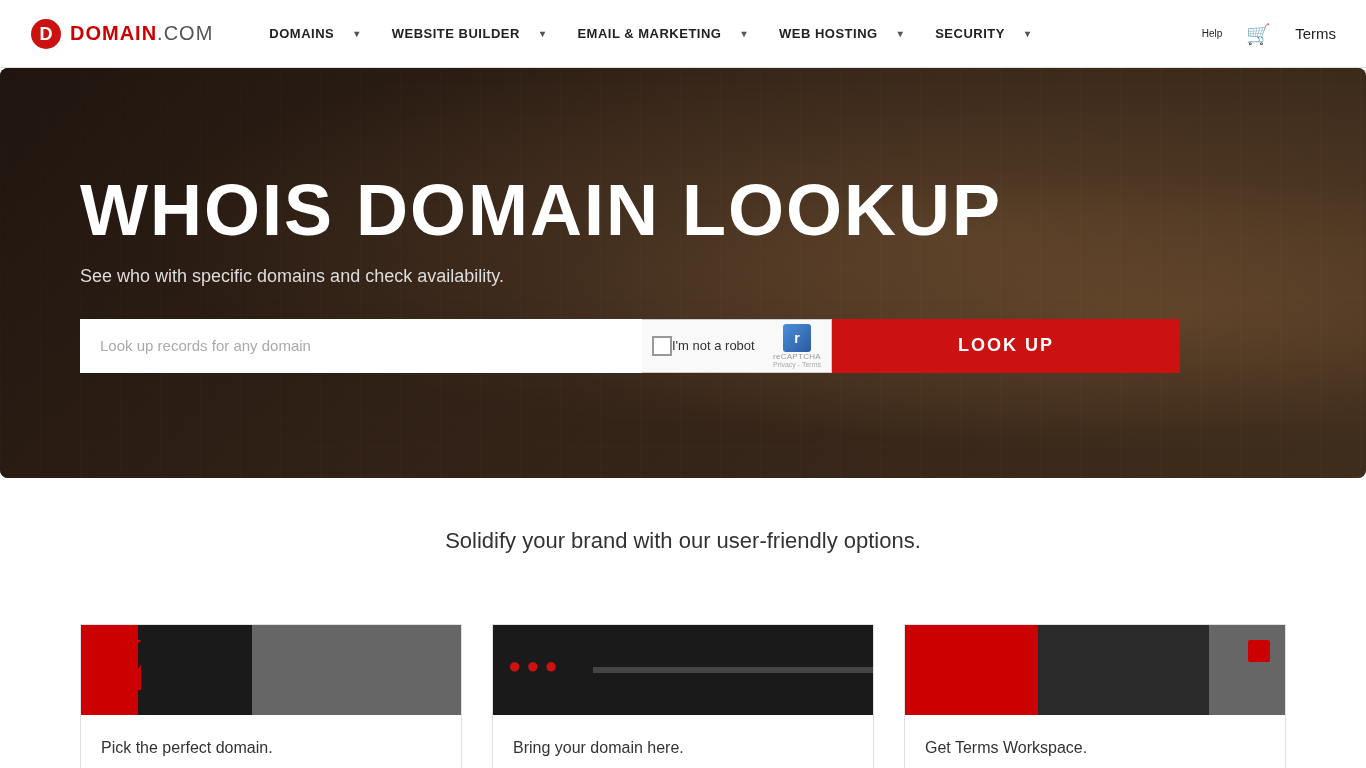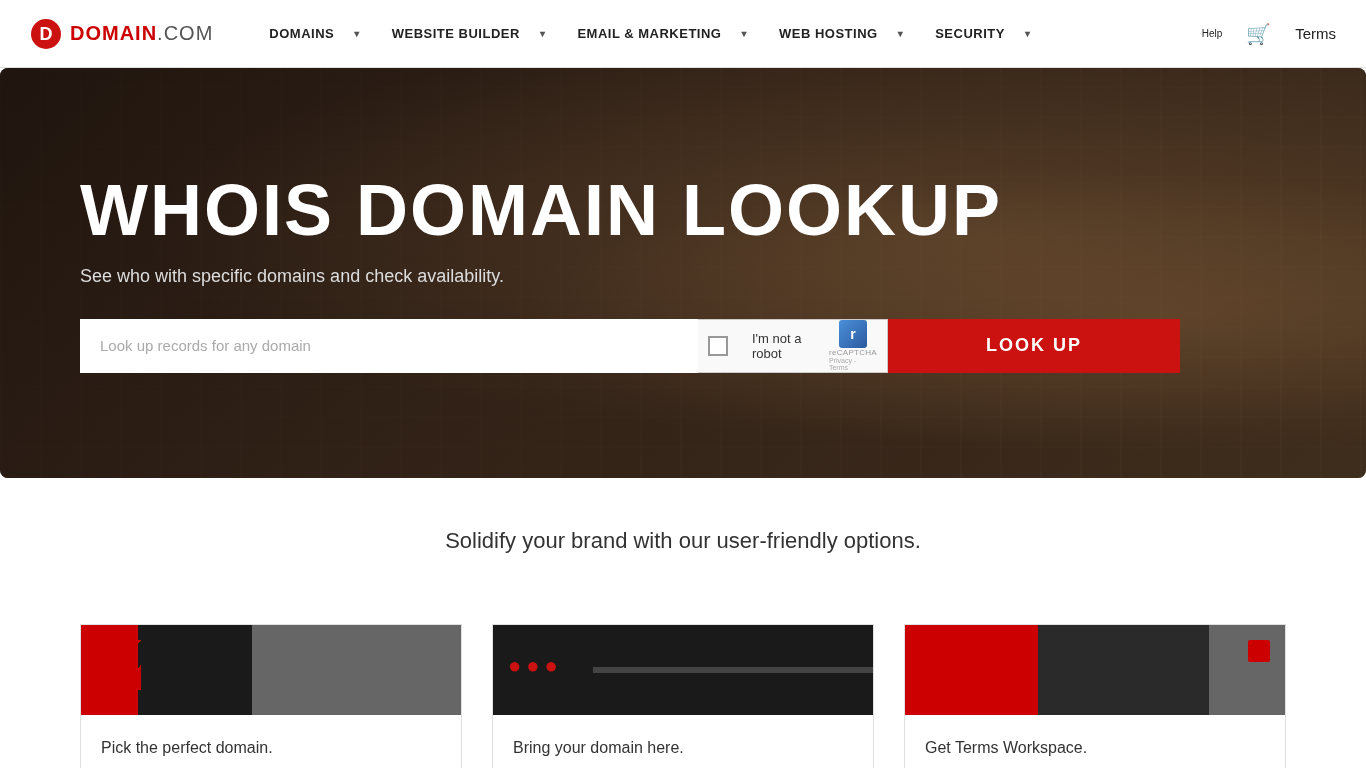--- a/index.html
+++ b/index.html
@@ -160,21 +160,21 @@
     .search-input::placeholder { color: #aaa; }
     .captcha-box {
       width: 190px;
       height: 54px;
       background: #f9f9f9;
       border: 1px solid #ccc;
       border-left: none;
       display: flex;
       align-items: center;
       justify-content: center;
-      gap: 24px;
+      gap: 0;
       padding: 0 10px;
     }
     .captcha-checkbox {
       width: 20px;
       height: 20px;
       border: 2px solid #999;
       background: #fff;
       flex-shrink: 0;
     }
     .captcha-logo {
@@ -194,21 +194,21 @@
       font-size: 14px;
       color: #fff;
       font-weight: bold;
     }
     .captcha-logo-text {
       font-size: 8px;
       color: #999;
       letter-spacing: 0.3px;
     }
     .lookup-btn {
-      width: 292px;
+      width: 348px;
       height: 54px;
       background: #cc1111;
       color: #fff;
       border: none;
       font-size: 18px;
       font-weight: 800;
       letter-spacing: 2px;
       cursor: pointer;
       text-transform: uppercase;
     }

